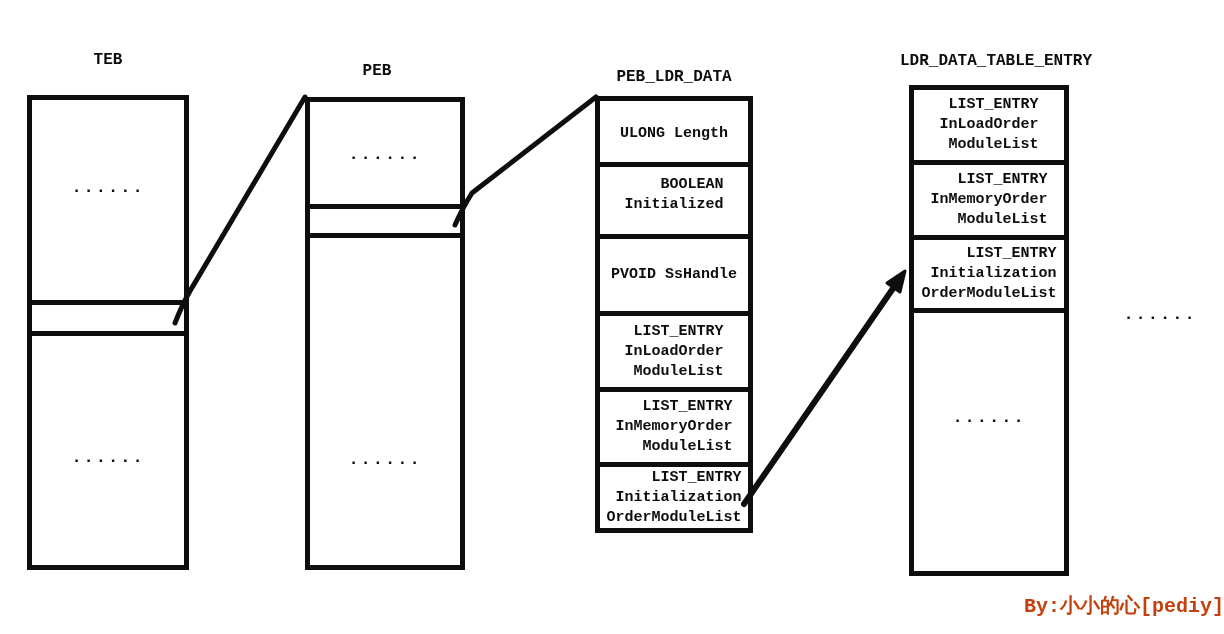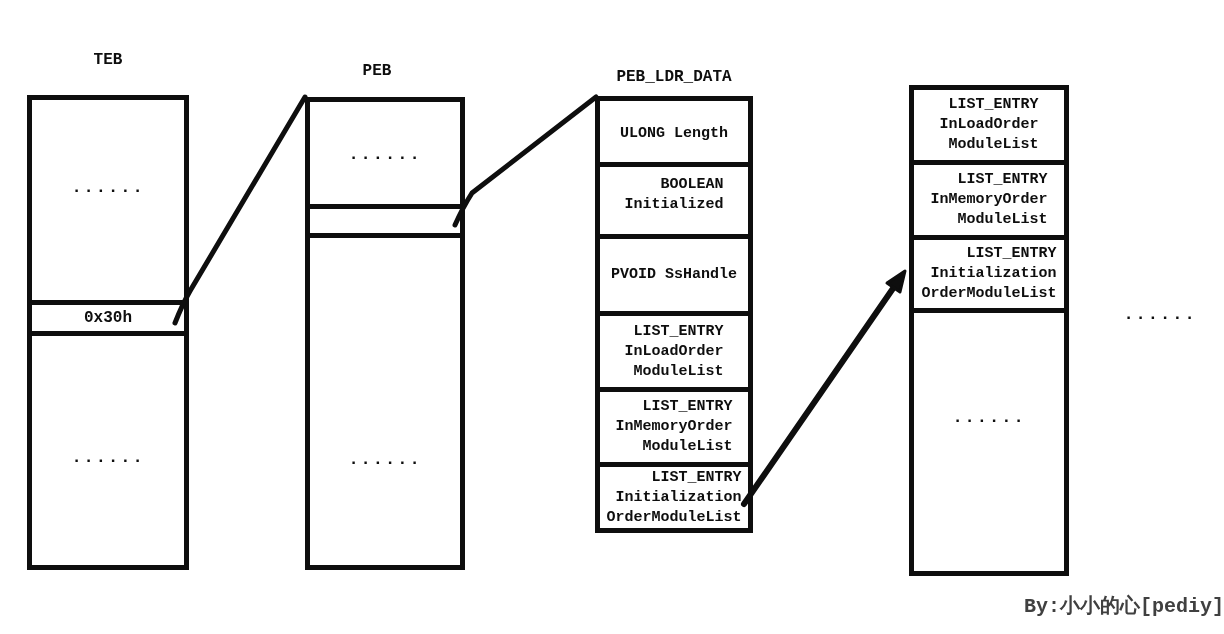--- a/index.html
+++ b/index.html
@@ -46,21 +46,20 @@
 </style>
 </head>
 <body>
 
 <div class="canvas">
 
   <div class="title" style="left:13px;top:51px;width:162px">TEB</div>
   <div class="box" style="left:13px;top:95px;width:162px;height:475px">
     <div class="dots" style="top:76px">......</div>
     <div class="divider" style="top:200px"></div>
-    <div class="offset" style="top:205px;height:26px">0x30h</div>
     <div class="divider" style="top:231px"></div>
     <div class="dots" style="top:346px">......</div>
   </div>
 
   <div class="title" style="left:282px;top:62px;width:162px">PEB</div>
   <div class="box" style="left:291px;top:97px;width:160px;height:473px">
     <div class="dots" style="top:41px">......</div>
     <div class="divider" style="top:102px"></div>
     <div class="divider" style="top:131px"></div>
     <div class="dots" style="top:346px">......</div>
@@ -81,20 +80,21 @@
     <div class="divider" style="top:286px"></div>
     <div class="row" style="top:291px;height:70px">LIST_ENTRY
 InMemoryOrder
 ModuleList</div>
     <div class="divider" style="top:361px"></div>
     <div class="row" style="top:366px;height:61px">LIST_ENTRY
 Initialization
 OrderModuleList</div>
   </div>
 
+  <div class="title" style="left:867px;top:52px;width:230px">LDR_DATA_TABLE_ENTRY</div>
   <div class="box" style="left:895px;top:85px;width:160px;height:491px">
     <div class="row" style="top:0;height:70px">LIST_ENTRY
 InLoadOrder
 ModuleList</div>
     <div class="divider" style="top:70px"></div>
     <div class="row" style="top:75px;height:70px">LIST_ENTRY
 InMemoryOrder
 ModuleList</div>
     <div class="divider" style="top:145px"></div>
     <div class="row" style="top:150px;height:68px">LIST_ENTRY
@@ -109,15 +109,15 @@
   <svg class="overlay" width="1224" height="634" viewBox="0 0 1224 634">
 
     <path d="M 161,323 Q 168,305 176,291 L 291,97" fill="none" stroke="#0e0e0e" stroke-width="5" stroke-linecap="round"></path>
 
     <path d="M 441,225 Q 449,207 458,193 L 582,97" fill="none" stroke="#0e0e0e" stroke-width="5" stroke-linecap="round"></path>
 
     <path d="M 730,504 L 880,287" fill="none" stroke="#0e0e0e" stroke-width="6" stroke-linecap="round"></path>
     <polygon points="891,271 886,292 873,283" fill="#0e0e0e" stroke="#0e0e0e" stroke-width="3" stroke-linejoin="round"></polygon>
   </svg>
 
-  <div class="credit" style="color: #404040;">By:小小的心[pediy]</div>
+  <div class="credit" style="color: #c2410c;">By:小小的心[pediy]</div>
 
 </div>
 
 </body></html>

